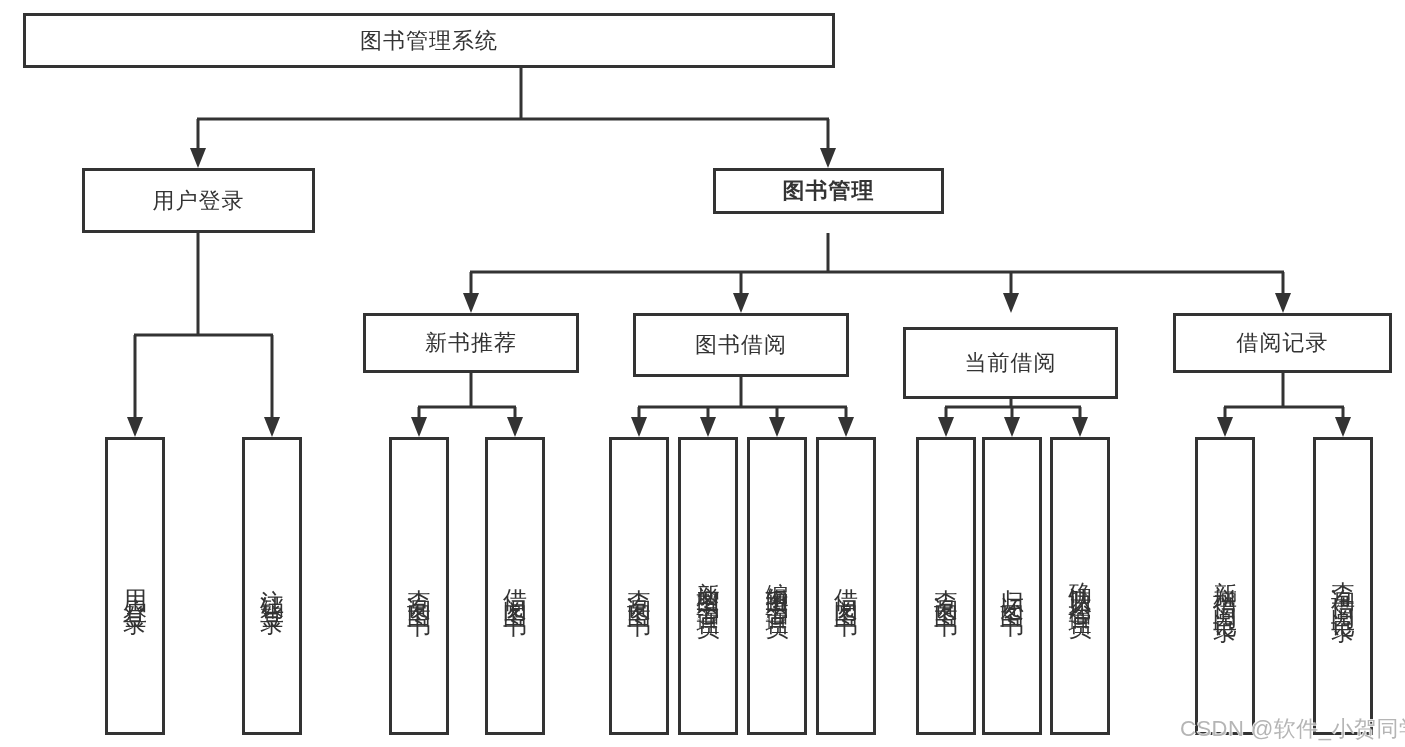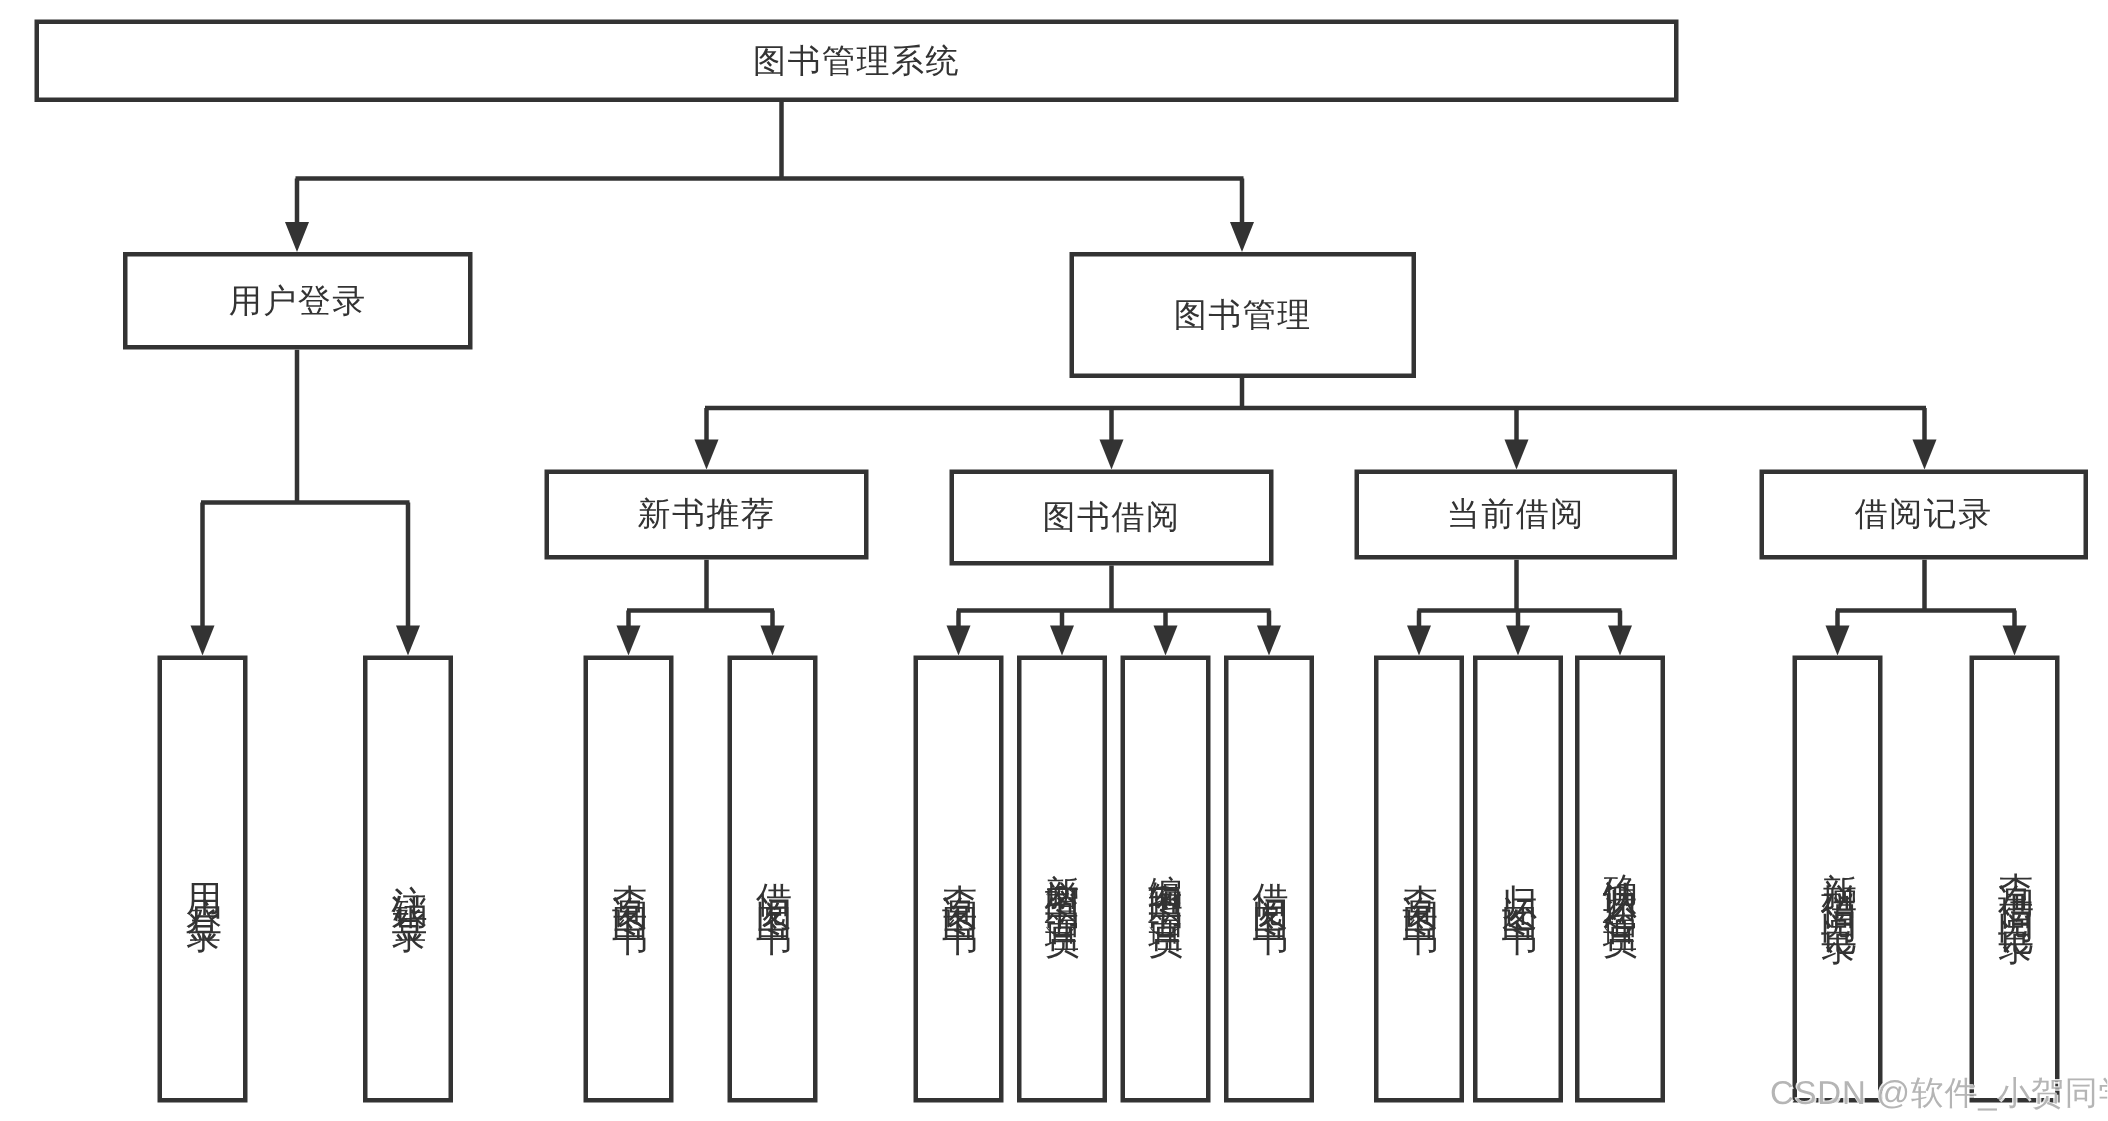--- a/index.html
+++ b/index.html
@@ -113,28 +113,28 @@
     <g>
       <line x1="1283" y1="373" x2="1283" y2="407"></line>
       <line x1="1224" y1="407" x2="1344" y2="407"></line>
       <line x1="1225" y1="407" x2="1225" y2="421"></line>
       <polygon points="1217,417 1233,417 1225,437"></polygon>
       <line x1="1343" y1="407" x2="1343" y2="421"></line>
       <polygon points="1335,417 1351,417 1343,437"></polygon>
     </g>
   </svg>
 
-  <div class="hbox" style="left:23px;top:13px;width:1096px;height:55px;">图书管理系统</div>
+  <div class="hbox" style="left:23px;top:13px;width:812px;height:55px;">图书管理系统</div>
 
   <div class="hbox" style="left:82px;top:168px;width:233px;height:65px;">用户登录</div>
-  <div class="hbox" style="left:713px;top:168px;width:231px;height:84px;">图书管理</div>
+  <div class="hbox" style="left:713px;top:168px;width:231px;height:46px;font-weight:bold;">图书管理</div>
 
   <div class="hbox" style="left:363px;top:313px;width:216px;height:60px;">新书推荐</div>
   <div class="hbox" style="left:633px;top:313px;width:216px;height:64px;">图书借阅</div>
-  <div class="hbox" style="left:903px;top:313px;width:215px;height:60px;">当前借阅</div>
+  <div class="hbox" style="left:903px;top:327px;width:215px;height:72px;">当前借阅</div>
   <div class="hbox" style="left:1173px;top:313px;width:219px;height:60px;">借阅记录</div>
 
   <div class="leaf" style="left:105px;">
     <span>用户登录</span>
   </div>
   <div class="leaf" style="left:242px;">
     <span>注销登录</span>
   </div>
 
   <div class="leaf" style="left:389px;">

